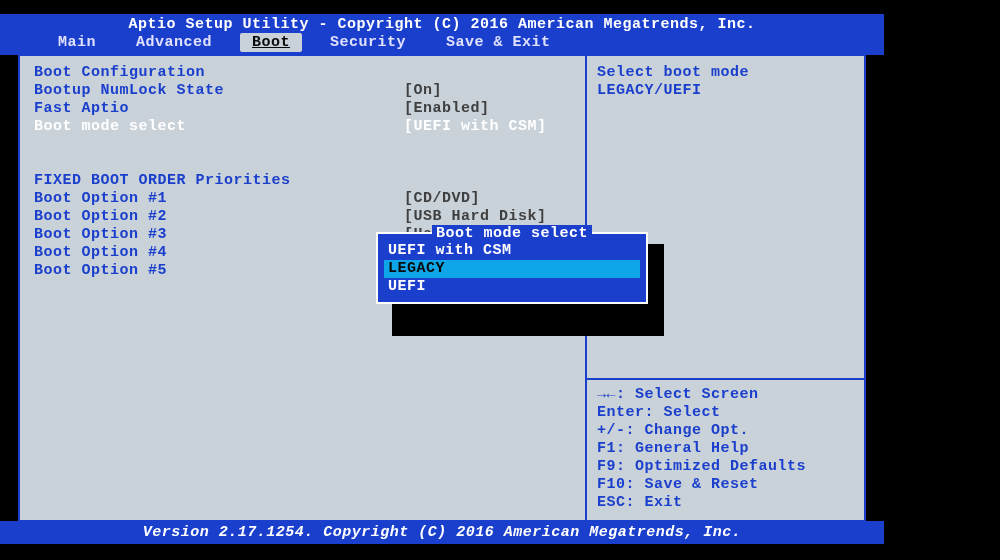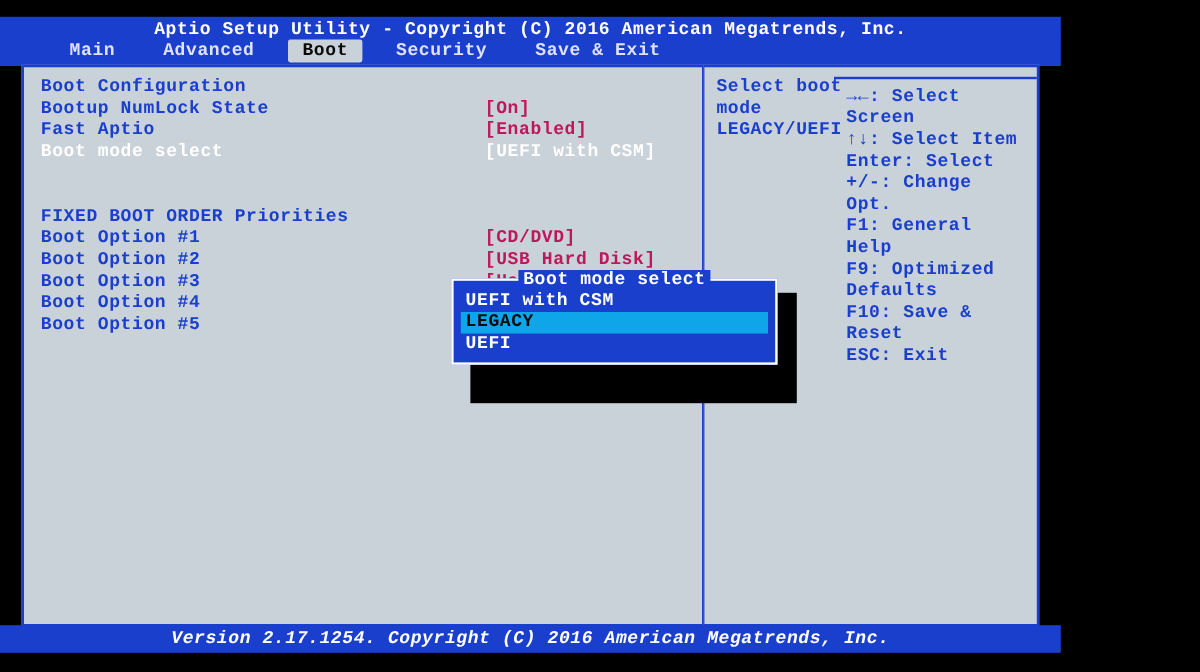--- a/index.html
+++ b/index.html
@@ -37,46 +37,47 @@
   .tab {
     padding: 0 12px;
     color: #e0e0ff;
   }
   .tab.active {
     background: #c9d1d9;
     color: #0a0a0a;
     border-radius: 2px;
     margin: -1px 0;
     padding: 1px 12px;
+    text-decoration: underline;
   }
   .body {
     position: absolute;
     top: 54px; left: 18px; right: 18px; bottom: 38px;
     background: #c9d1d9;
     display: flex;
   }
   .main {
     flex: 1;
     border: 2px solid #1a3fcc;
     border-right: 1px solid #1a3fcc;
     padding: 8px 14px;
     position: relative;
   }
   .side {
     width: 280px;
     border: 2px solid #1a3fcc;
     border-left: 1px solid #1a3fcc;
     padding: 8px 10px;
     display: flex;
-    flex-direction: row;
+    flex-direction: column;
     justify-content: space-between;
   }
   .row { display: flex; line-height: 18px; }
   .k { width: 370px; color: #1a3fcc; }
-  .v { color: #be185d; }
+  .v { color: #404040; }
   .row.sel .k, .row.sel .v { color: #fff; }
   .header-text { color: #1a3fcc; }
   .spacer { height: 36px; }
   .help { color: #1a3fcc; line-height: 18px; }
   .help-divider {
     border-top: 2px solid #1a3fcc;
     margin: 0 -10px 6px -10px;
   }
   .popup-shadow {
     position: absolute;
@@ -198,21 +199,20 @@
     </div>
 
     <div class="side">
       <div>
         <div class="help">Select boot mode</div>
         <div class="help">LEGACY/UEFI</div>
       </div>
       <div>
         <div class="help-divider"></div>
         <div class="help">→←: Select Screen</div>
-        <div class="help">↑↓: Select Item</div>
         <div class="help">Enter: Select</div>
         <div class="help">+/-: Change Opt.</div>
         <div class="help">F1: General Help</div>
         <div class="help">F9: Optimized Defaults</div>
         <div class="help">F10: Save &amp; Reset</div>
         <div class="help">ESC: Exit</div>
       </div>
     </div>
   </div>
 

